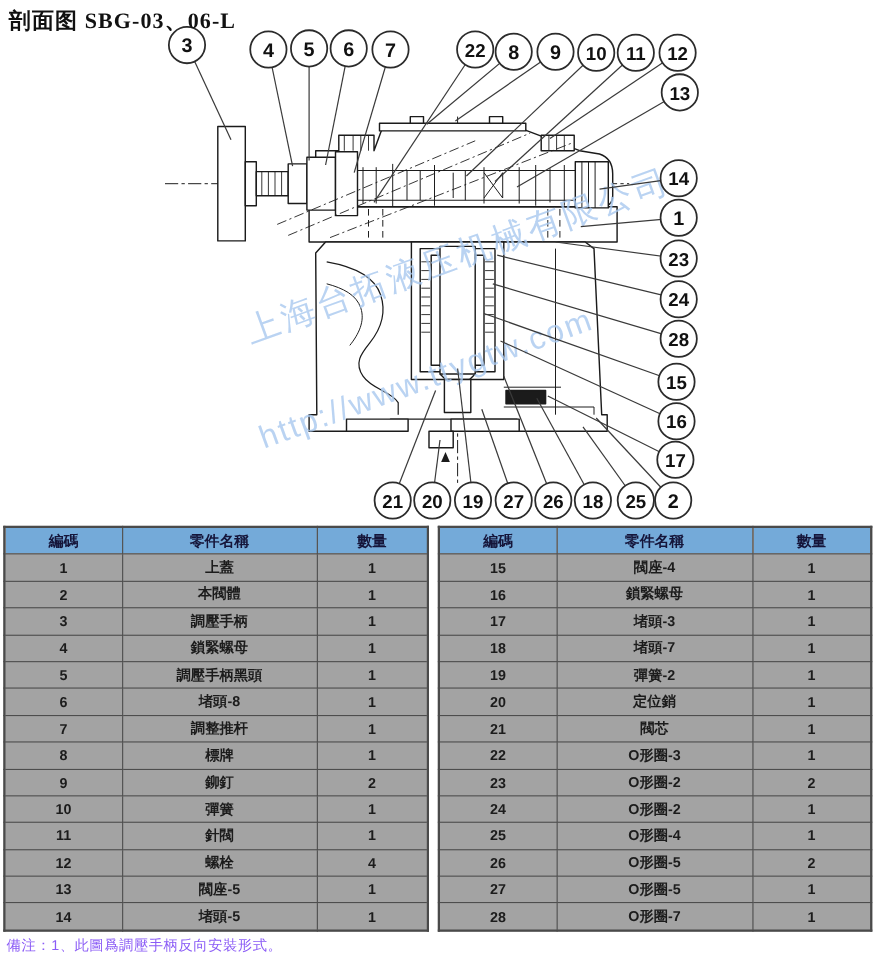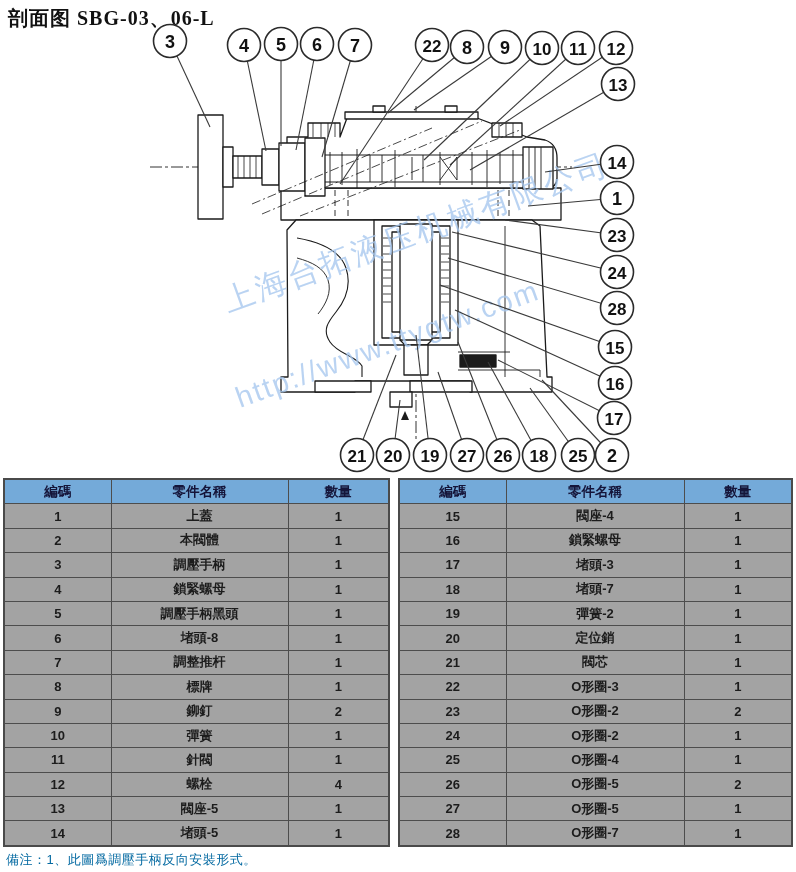--- a/index.html
+++ b/index.html
@@ -19,21 +19,21 @@
   }
   .ptable th,.ptable td{
     border:1px solid #4d4d4d;text-align:center;vertical-align:middle;
     padding:0;font-size:13px;color:#1c1c1c;font-weight:600;height:23.4px;
     overflow:hidden;white-space:nowrap;
   }
   .ptable th{font-size:13.5px;font-weight:700;color:#15153a;}
   .left-table{left:3px;width:385px;}
   .right-table{left:398px;width:393px;}
   .note{
-    position:absolute;left:6px;top:851px;font-size:13px;color:#0369a1;
+    position:absolute;left:6px;top:851px;font-size:13px;color:#8b5cf6;
     font-weight:500;letter-spacing:.5px;white-space:nowrap;
   }
 </style>
 </head>
 <body>
 
 <div class="title">剖面图 SBG-03、06-L</div>
 
 <svg id="diagram" width="796" height="474" viewBox="0 0 796 474" xmlns="http://www.w3.org/2000/svg">
 

